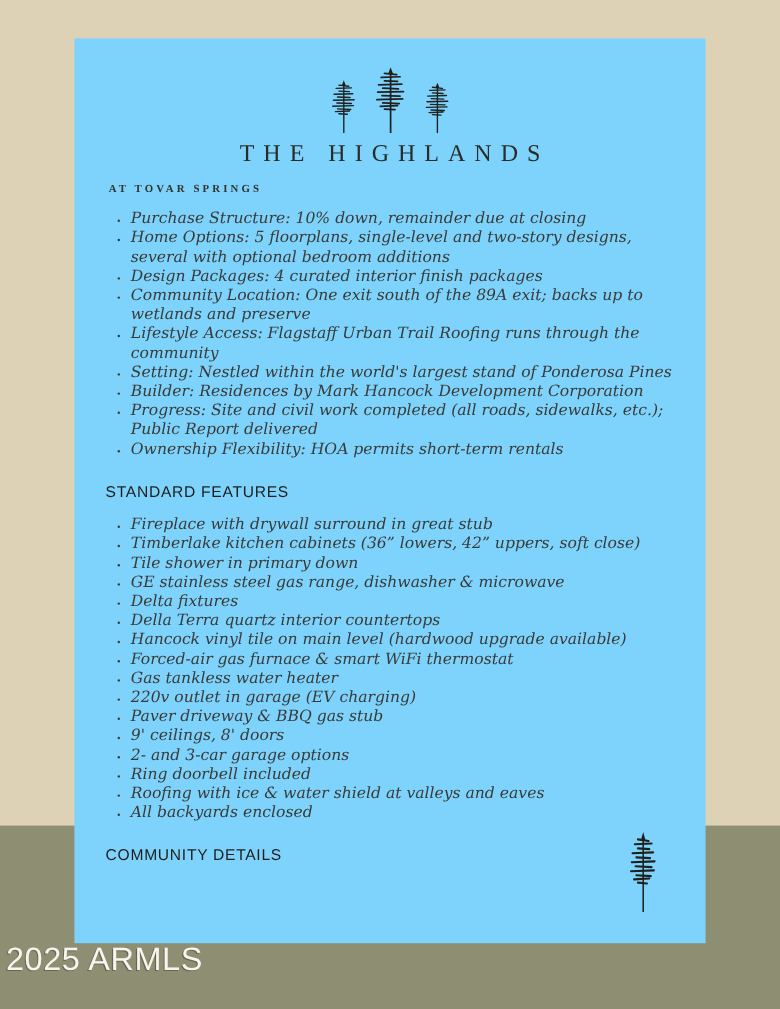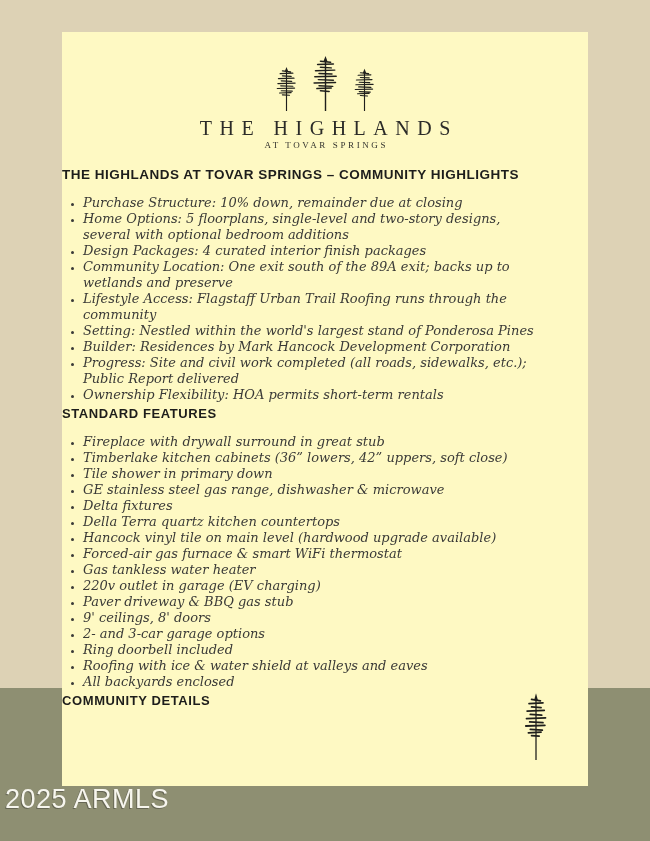--- a/index.html
+++ b/index.html
@@ -7,43 +7,43 @@
   .canvas{
     position:relative;width:650px;height:841px;overflow:hidden;
     background:#ddd2b5;
   }
   .footer-band{
     position:absolute;left:0;top:688px;width:650px;height:153px;
     background:#8e8f72;
   }
   .doc{
     position:absolute;left:62px;top:32px;width:526px;height:754px;
-    background:#fef9c3;box-sizing:border-box;padding:0 0;
+    background:#7dd3fc;box-sizing:border-box;padding:0 26px;
   }
   .logo{width:100%;}
   .logo-trees{display:flex;justify-content:center;align-items:flex-end;gap:11px;margin-top:23px;height:56px;}
   .pine{display:block;}
   .logo-title{
     text-align:center;margin-top:5px;
     font-family:"Liberation Serif",serif;font-size:20px;font-weight:400;
     letter-spacing:7.5px;text-indent:7.5px;color:#2b2b28;line-height:24px;
   }
   .logo-sub{
-    text-align:center;margin-top:0;
-    font-family:"Liberation Serif",serif;font-size:9px;font-weight:400;
+    margin-top:12px;
+    font-family:"Liberation Serif",serif;font-size:9px;font-weight:700;
     letter-spacing:2.6px;text-indent:2.6px;color:#33332e;line-height:11px;
   }
   .main-heading{
     margin:16px 0 0 0;
     font-family:"Liberation Sans",sans-serif;font-weight:700;font-size:13.5px;
     letter-spacing:0.5px;color:#1d1d1b;line-height:16px;
   }
   .sec-heading{
-    margin:3px 0 0 0;
-    font-family:"Liberation Sans",sans-serif;font-weight:700;font-size:13px;
+    margin:19px 0 0 0;
+    font-family:"Liberation Sans",sans-serif;font-weight:400;font-size:13px;
     letter-spacing:0.6px;color:#1d1d1b;line-height:16px;
   }
   ul.blist{
     margin:12px 0 0 0;padding:0 0 0 21px;width:462px;list-style:disc;
   }
   ul.blist li{
     font-family:"DejaVu Serif",serif;font-style:italic;font-size:13px;
     line-height:16px;color:#3a3a37;
   }
   ul.blist li::marker{font-size:9px;color:#3a3a37;}
@@ -87,42 +87,41 @@
             <use href="#pine-shape"></use>
           </svg>
         <svg class="pine" width="25" height="43" viewBox="0 0 44 100" preserveAspectRatio="none">
             <use href="#pine-shape"></use>
           </svg>
       </div>
       <div class="logo-title">THE HIGHLANDS</div>
       <div class="logo-sub">AT TOVAR SPRINGS</div>
     </div>
 
-    <h1 class="main-heading">THE HIGHLANDS AT TOVAR SPRINGS – COMMUNITY HIGHLIGHTS</h1>
 
     <ul class="blist">
       <li>Purchase Structure: 10% down, remainder due at closing</li>
       <li>Home Options: 5 floorplans, single-level and two-story designs, several with optional bedroom additions</li>
       <li>Design Packages: 4 curated interior finish packages</li>
       <li>Community Location: One exit south of the 89A exit; backs up to wetlands and preserve</li>
       <li>Lifestyle Access: Flagstaff Urban Trail Roofing runs through the community</li>
       <li>Setting: Nestled within the world's largest stand of Ponderosa Pines</li>
       <li>Builder: Residences by Mark Hancock Development Corporation</li>
       <li>Progress: Site and civil work completed (all roads, sidewalks, etc.); Public Report delivered</li>
       <li>Ownership Flexibility: HOA permits short-term rentals</li>
     </ul>
 
     <h2 class="sec-heading">STANDARD FEATURES</h2>
     <ul class="blist">
       <li>Fireplace with drywall surround in great stub</li>
       <li>Timberlake kitchen cabinets (36” lowers, 42” uppers, soft close)</li>
       <li>Tile shower in primary down</li>
       <li>GE stainless steel gas range, dishwasher &amp; microwave</li>
       <li>Delta fixtures</li>
-      <li>Della Terra quartz kitchen countertops</li>
+      <li>Della Terra quartz interior countertops</li>
       <li>Hancock vinyl tile on main level (hardwood upgrade available)</li>
       <li>Forced-air gas furnace &amp; smart WiFi thermostat</li>
       <li>Gas tankless water heater</li>
       <li>220v outlet in garage (EV charging)</li>
       <li>Paver driveway &amp; BBQ gas stub</li>
       <li>9' ceilings, 8' doors</li>
       <li>2- and 3-car garage options</li>
       <li>Ring doorbell included</li>
       <li>Roofing with ice &amp; water shield at valleys and eaves</li>
       <li>All backyards enclosed</li>

